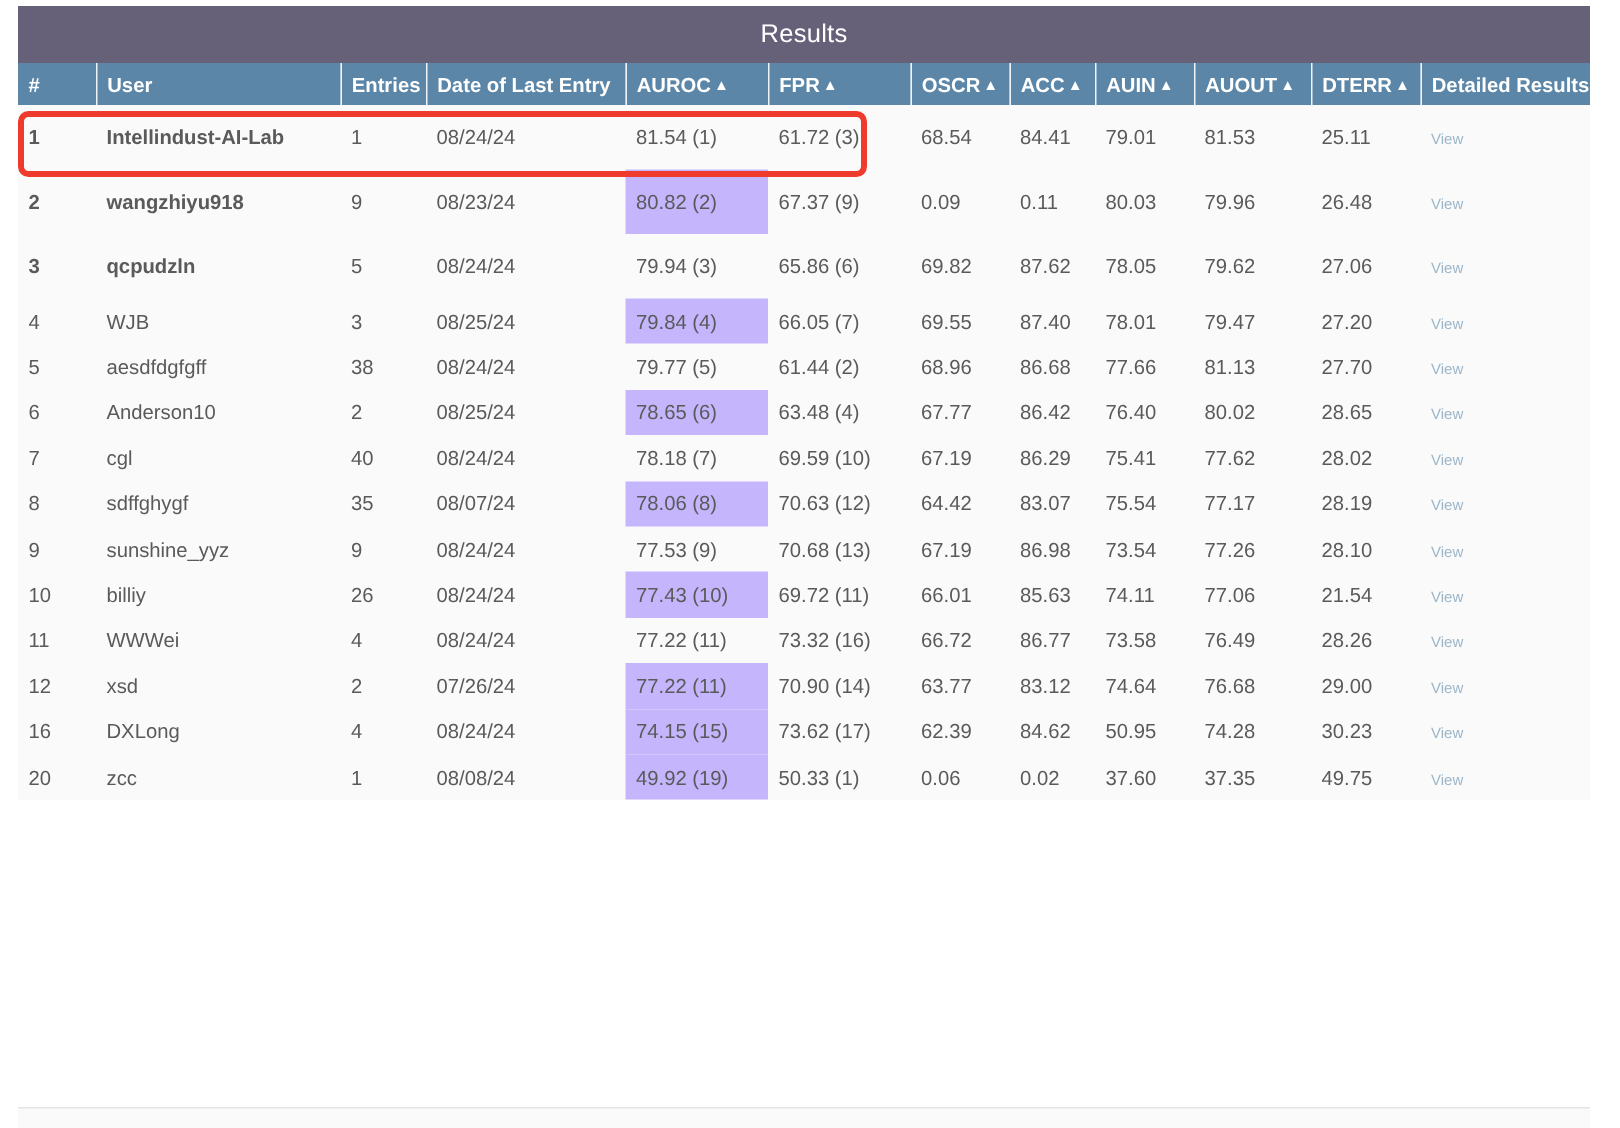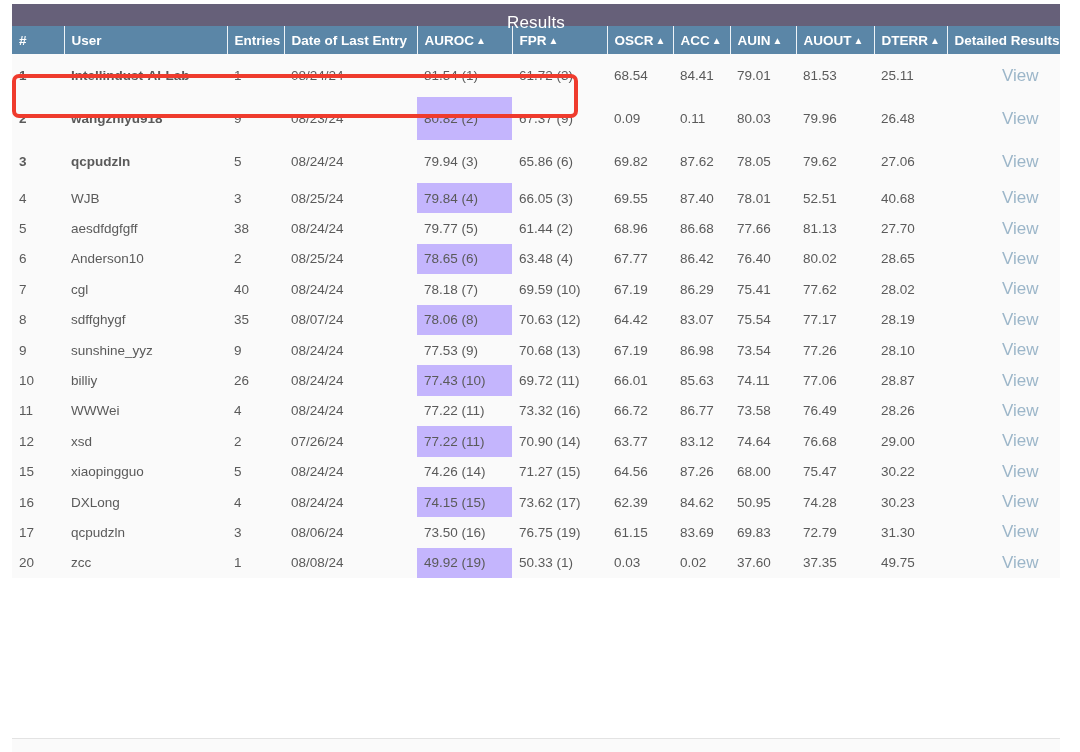--- a/index.html
+++ b/index.html
@@ -26,21 +26,21 @@
 
   .panel {
     position: absolute;
     left: 12px;
     top: 4px;
     width: 1048px;
     background: #fafafa;
   }
 
   .panel-title {
-    height: 22px;
+    height: 38px;
     line-height: 38px;
     background: #666079;
     color: #ffffff;
     text-align: center;
     font-size: 17px;
     font-weight: 400;
     letter-spacing: 0.2px;
   }
 
   table.results {
@@ -99,23 +99,22 @@
     height: 30.4px;
   }
 
   td.shade {
     background: #c4b5fd;
   }
 
   td.viewcell a {
     color: #9cb6c9;
     text-decoration: none;
-    font-size: 17px;
+    font-size: 10px;
     font-weight: normal;
-    margin-left: 48px;
   }
   tr.row-top td.viewcell a { color: #9cb6c9; font-weight: normal; }
 
   
   .highlight-box {
     position: absolute;
     left: 12px;
     top: 74px;
     width: 566px;
     height: 44px;
@@ -232,26 +231,26 @@
             <td class="plain">79.62</td>
             <td class="plain">27.06</td>
             <td class="viewcell"><a href="#">View</a></td>
           </tr>
           <tr class="row-normal">
             <td>4</td>
             <td>WJB</td>
             <td>3</td>
             <td>08/25/24</td>
             <td class="shade">79.84 (4)</td>
-            <td>66.05 (3)</td>
+            <td>66.05 (7)</td>
             <td>69.55</td>
             <td>87.40</td>
             <td>78.01</td>
-            <td>52.51</td>
-            <td>40.68</td>
+            <td>79.47</td>
+            <td>27.20</td>
             <td class="viewcell"><a href="#">View</a></td>
           </tr>
           <tr class="row-normal">
             <td>5</td>
             <td>aesdfdgfgff</td>
             <td>38</td>
             <td>08/24/24</td>
             <td>79.77 (5)</td>
             <td>61.44 (2)</td>
             <td>68.96</td>
@@ -321,21 +320,21 @@
             <td>10</td>
             <td>billiy</td>
             <td>26</td>
             <td>08/24/24</td>
             <td class="shade">77.43 (10)</td>
             <td>69.72 (11)</td>
             <td>66.01</td>
             <td>85.63</td>
             <td>74.11</td>
             <td>77.06</td>
-            <td>28.87</td>
+            <td>21.54</td>
             <td class="viewcell"><a href="#">View</a></td>
           </tr>
           <tr class="row-normal">
             <td>11</td>
             <td>WWWei</td>
             <td>4</td>
             <td>08/24/24</td>
             <td>77.22 (11)</td>
             <td>73.32 (16)</td>
             <td>66.72</td>
@@ -353,69 +352,41 @@
             <td class="shade">77.22 (11)</td>
             <td>70.90 (14)</td>
             <td>63.77</td>
             <td>83.12</td>
             <td>74.64</td>
             <td>76.68</td>
             <td>29.00</td>
             <td class="viewcell"><a href="#">View</a></td>
           </tr>
           <tr class="row-normal">
-            <td>15</td>
-            <td>xiaopingguo</td>
-            <td>5</td>
-            <td>08/24/24</td>
-            <td>74.26 (14)</td>
-            <td>71.27 (15)</td>
-            <td>64.56</td>
-            <td>87.26</td>
-            <td>68.00</td>
-            <td>75.47</td>
-            <td>30.22</td>
-            <td class="viewcell"><a href="#">View</a></td>
-          </tr>
-          <tr class="row-normal">
             <td>16</td>
             <td>DXLong</td>
             <td>4</td>
             <td>08/24/24</td>
             <td class="shade">74.15 (15)</td>
             <td>73.62 (17)</td>
             <td>62.39</td>
             <td>84.62</td>
             <td>50.95</td>
             <td>74.28</td>
             <td>30.23</td>
             <td class="viewcell"><a href="#">View</a></td>
           </tr>
           <tr class="row-normal">
-            <td>17</td>
-            <td>qcpudzln</td>
-            <td>3</td>
-            <td>08/06/24</td>
-            <td>73.50 (16)</td>
-            <td>76.75 (19)</td>
-            <td>61.15</td>
-            <td>83.69</td>
-            <td>69.83</td>
-            <td>72.79</td>
-            <td>31.30</td>
-            <td class="viewcell"><a href="#">View</a></td>
-          </tr>
-          <tr class="row-normal">
             <td>20</td>
             <td>zcc</td>
             <td>1</td>
             <td>08/08/24</td>
             <td class="shade">49.92 (19)</td>
             <td>50.33 (1)</td>
-            <td>0.03</td>
+            <td>0.06</td>
             <td>0.02</td>
             <td>37.60</td>
             <td>37.35</td>
             <td>49.75</td>
             <td class="viewcell"><a href="#">View</a></td>
           </tr>
         </tbody>
     </table>
 
   </div>

